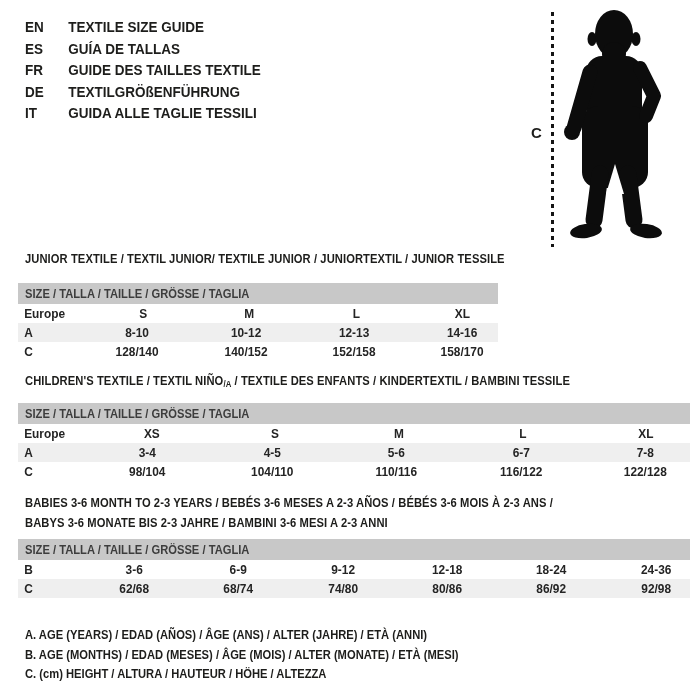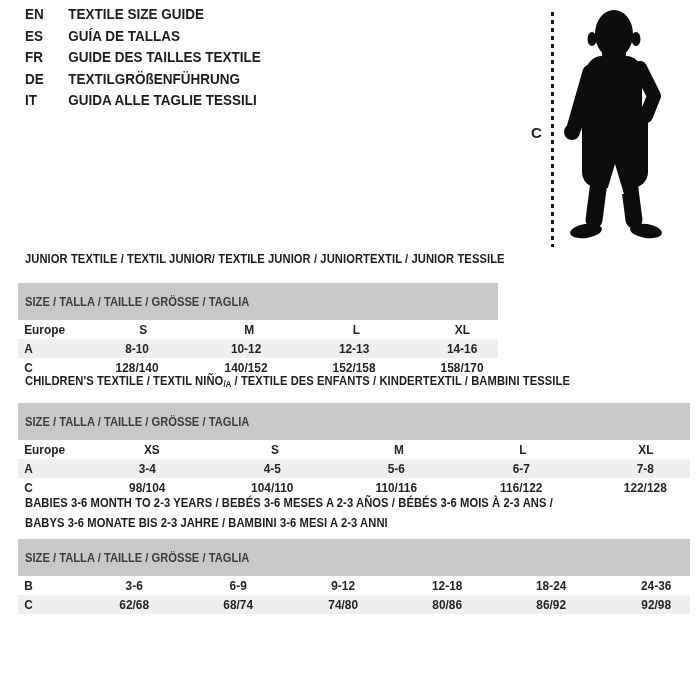--- a/index.html
+++ b/index.html
@@ -8,21 +8,21 @@
     width: 700px;
     height: 700px;
     background: #ffffff;
     overflow: hidden;
     font-family: "Liberation Sans", sans-serif;
     font-weight: 700;
     color: #1d1d1b;
   }
 
   
-  .langs { position: absolute; left: 25px; top: 3px; }
+  .langs { position: absolute; left: 25px; top: 16px; }
   .lang-row {
     display: flex; align-items: center; height: 21.5px;
     font-size: 15px; transform: scaleX(0.9); transform-origin: left center;
     white-space: nowrap;
   }
   .lang-code { width: 48px; }
 
   
   .dash-line {
     position: absolute; left: 551px; top: 12px; width: 3px; height: 235px;
@@ -44,21 +44,21 @@
     font-size: 13px; line-height: 19.5px; white-space: nowrap;
     transform: scaleX(0.86); transform-origin: left center;
   }
 
   
   .tbl { position: absolute; left: 18px; }
   .tbl-1 { top: 283px; width: 480px; }
   .tbl-2 { top: 403px; width: 672px; }
   .tbl-3 { top: 539px; width: 672px; }
   .size-bar {
-    height: 37px; background: #c8c8c8; display: flex; align-items: center;
+    height: 21px; background: #c8c8c8; display: flex; align-items: center;
     padding-left: 7px; box-sizing: border-box; color: #3d3d3d;
   }
   .bar-text {
     display: inline-block; font-size: 13px; white-space: nowrap;
     transform: scaleX(0.86); transform-origin: left center;
   }
   .trow { display: flex; align-items: center; height: 19px; font-size: 13.5px; color: #242424; gap: 36px; }
   .trow.shaded { background: #efefef; }
   .cell { text-align: center; transform: scaleX(0.88); }
   .cell.lab {
@@ -200,14 +200,19 @@
       <span class="cell lab">C</span>
       <span class="cell">62/68</span>
       <span class="cell">68/74</span>
       <span class="cell">74/80</span>
       <span class="cell">80/86</span>
       <span class="cell">86/92</span>
       <span class="cell">92/98</span>
     </div>
   </div>
 
+  <div class="footnotes">
+    <div class="foot-line">A. AGE (YEARS) / EDAD (AÑOS) / ÂGE (ANS) / ALTER (JAHRE) / ETÀ (ANNI)</div>
+    <div class="foot-line">B. AGE (MONTHS) / EDAD (MESES) / ÂGE (MOIS) / ALTER (MONATE) / ETÀ (MESI)</div>
+    <div class="foot-line">C. (cm) HEIGHT / ALTURA / HAUTEUR / HÖHE / ALTEZZA</div>
+  </div>
 
 </div>
 
 </body></html>

